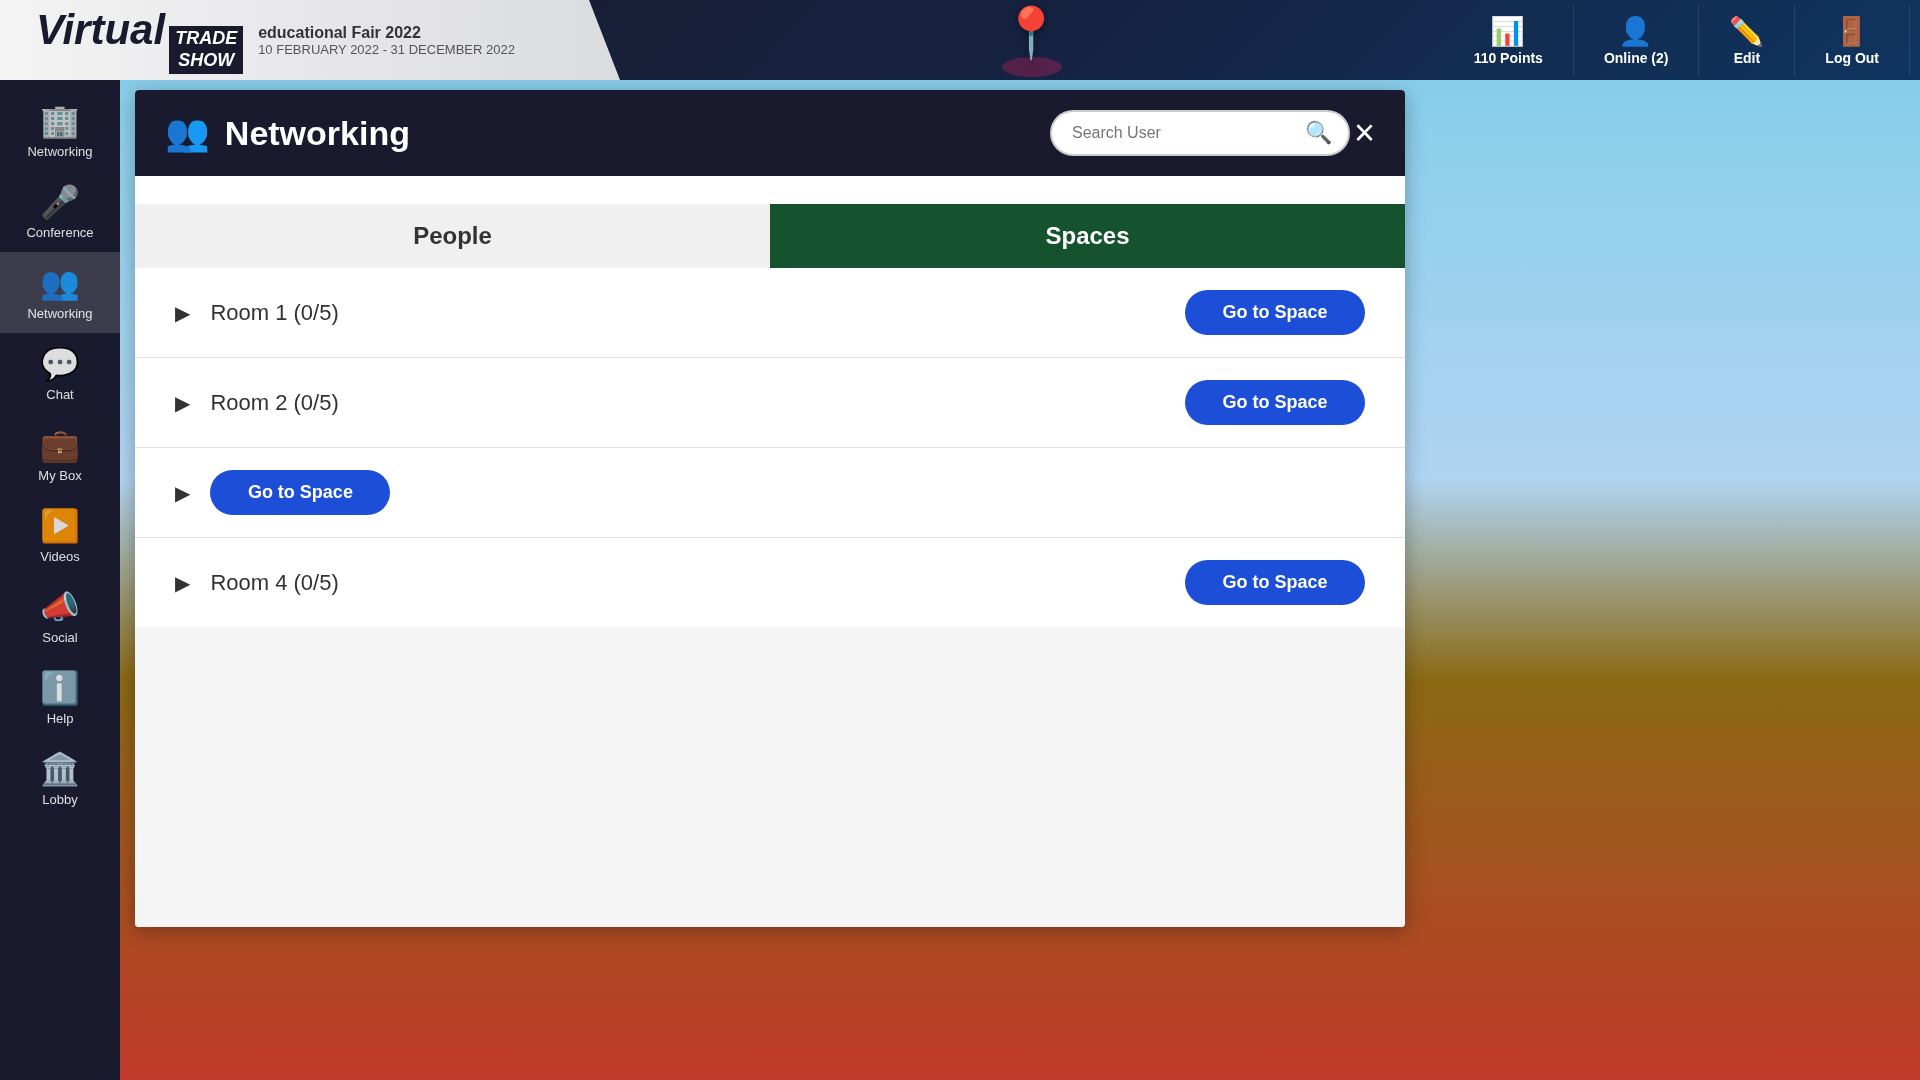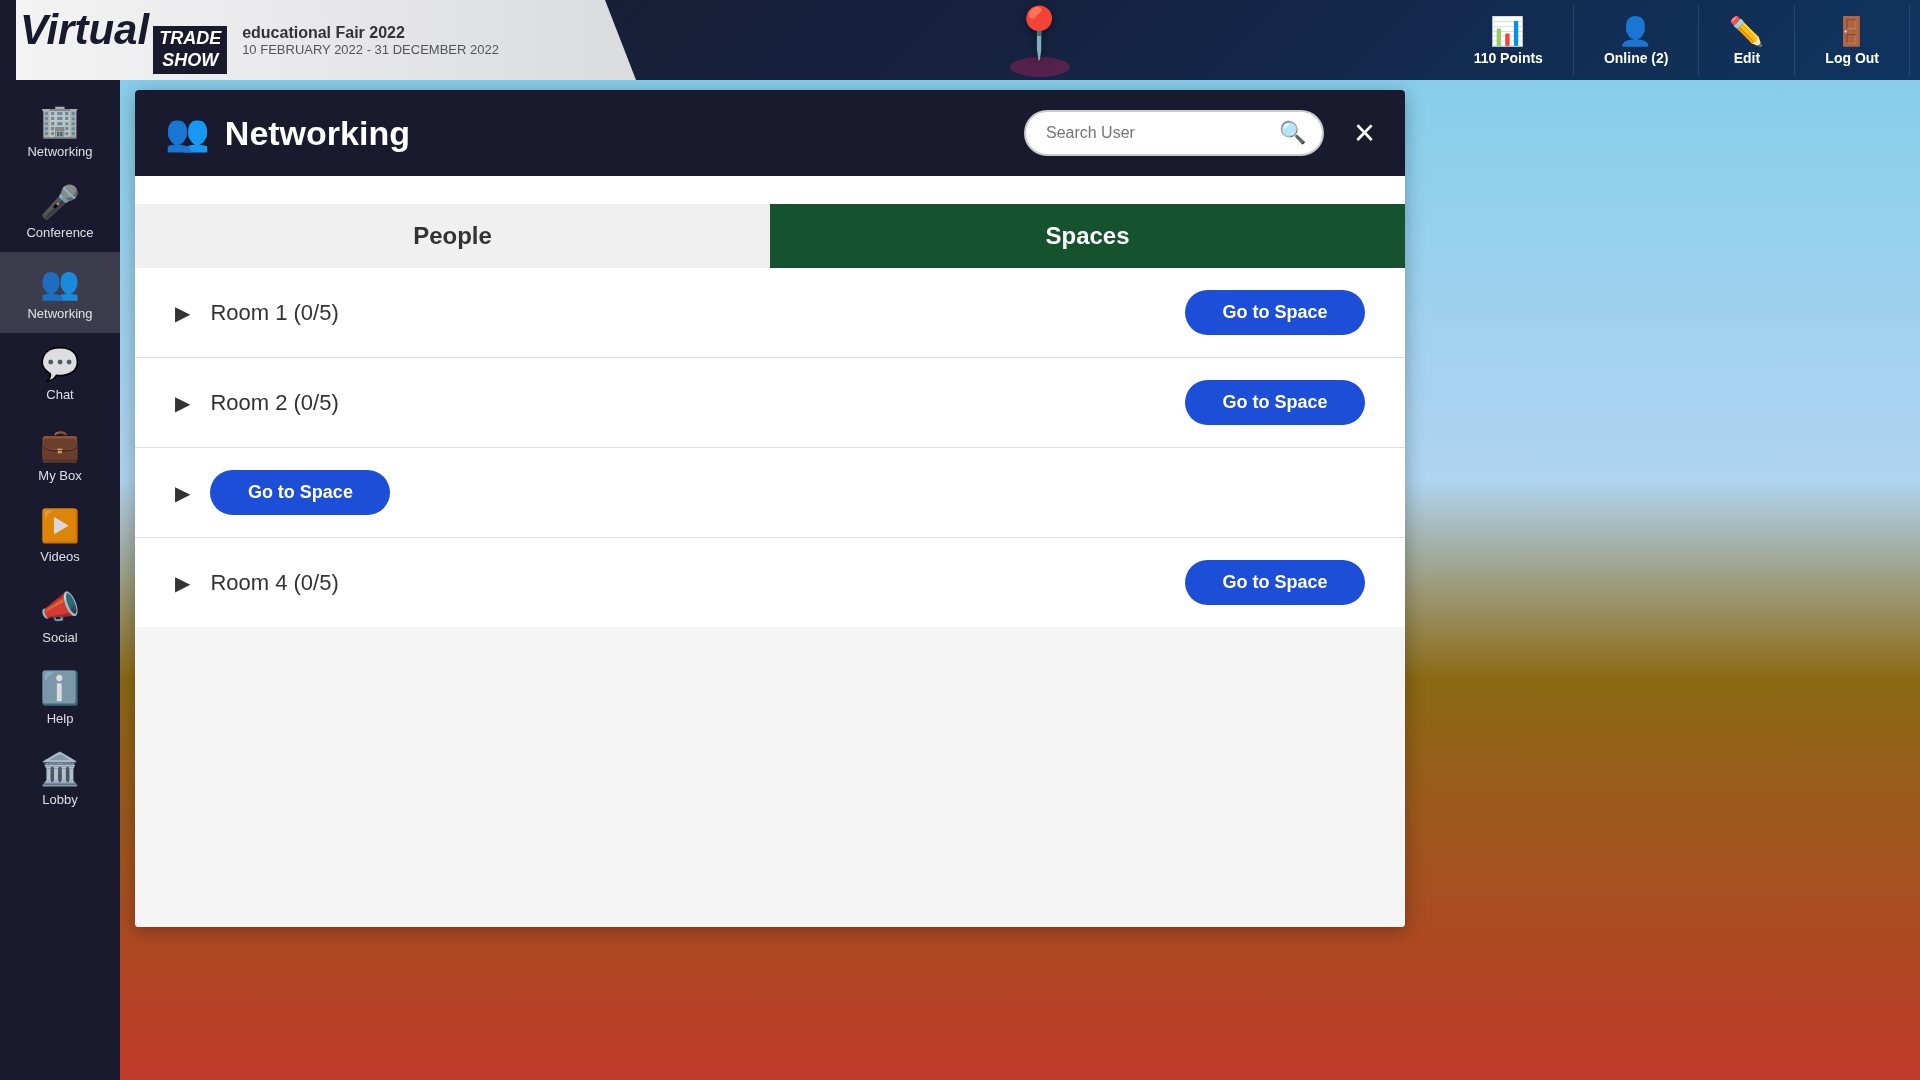--- a/index.html
+++ b/index.html
@@ -22,23 +22,22 @@
       align-items: center;
       z-index: 100;
     }
 
     .logo-area {
       width: 620px;
       height: 80px;
       background: linear-gradient(to right, rgba(255,255,255,0.95), rgba(240,240,240,0.9));
       display: flex;
       align-items: center;
-      padding: 0 4px;
+      padding: 0 36px;
       clip-path: polygon(0 0, 95% 0, 100% 100%, 0 100%);
-      margin-left: 16px;
     }
 
     .logo-text {
       font-size: 42px;
       font-weight: 900;
       font-style: italic;
     }
     .logo-virtual { color: #1a1a2e; }
     .logo-trade {
       background: #1a1a2e;
@@ -162,21 +161,21 @@
     }
     .panel-icon { font-size: 36px; color: white; }
     .panel-title {
       font-size: 34px;
       font-weight: 700;
       color: white;
     }
     .search-area {
       display: flex;
       align-items: center;
-      gap: 30px;
+      gap: 4px;
     }
     .search-box {
       display: flex;
       align-items: center;
       background: white;
       border-radius: 30px;
       padding: 8px 15px 8px 20px;
       width: 300px;
       border: 2px solid #ccc;
     }

